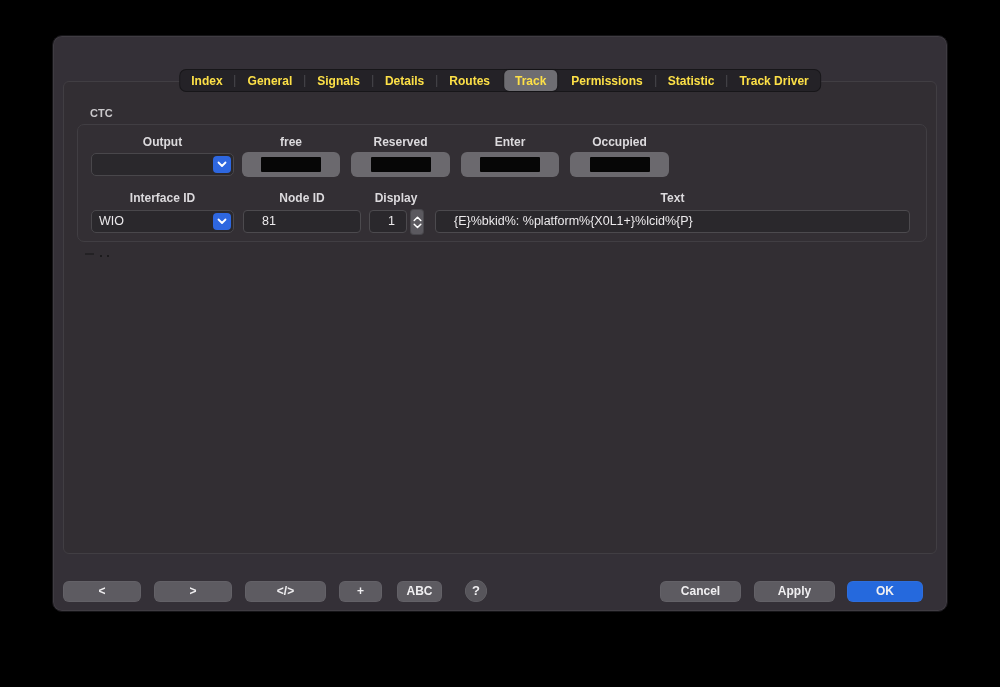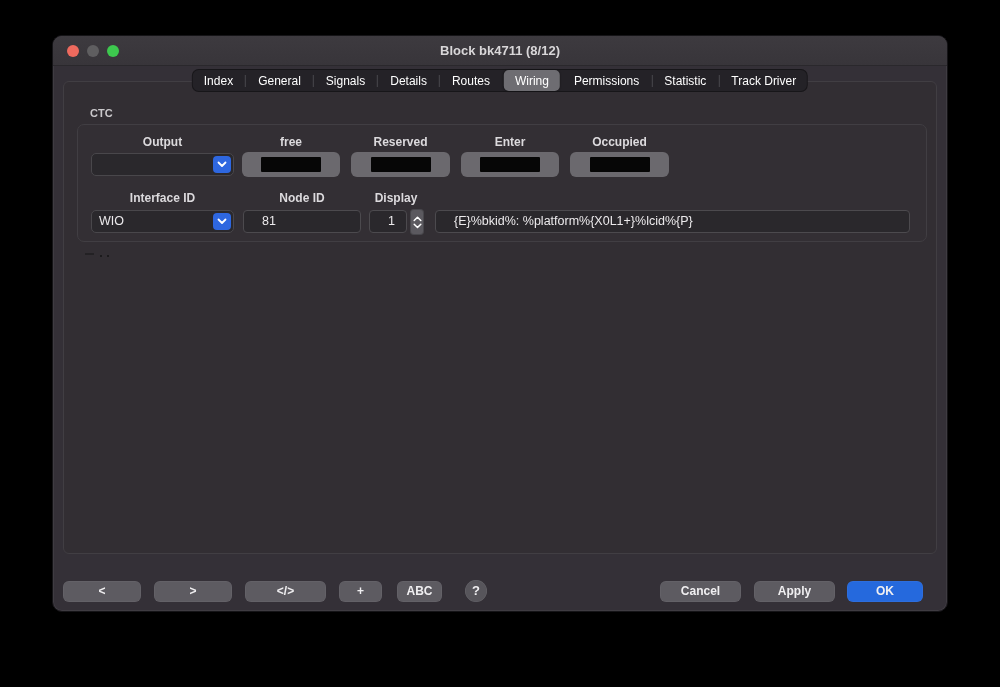--- a/index.html
+++ b/index.html
@@ -30,21 +30,21 @@
   .light { width: 12px; height: 12px; border-radius: 50%; }
   
   .tabstrip {
     position: absolute; top: 33px; left: 50%; transform: translateX(-50%);
     height: 23px; display: inline-flex; align-items: stretch;
     background: #242227; border-radius: 7px; z-index: 5;
     box-shadow: inset 0 0 0 1px rgba(0,0,0,.35);
   }
   .seg {
     display: flex; align-items: center; padding: 0 12px;
-    font-size: 12px; font-weight: 400; color: #ffffff; white-space: nowrap;
+    font-size: 12px; font-weight: 700; color: #fde047; white-space: nowrap;
     cursor: default;
   }
   .seg.active { background: #6e6d72; border-radius: 5px; margin: 1px; padding: 0 11px; box-shadow: 0 0 2px rgba(0,0,0,.4); }
   .vsep { width: 1px; height: 12px; background: #4a484d; align-self: center; }
   .vsep.hide { background: transparent; }
   
   .panel {
     position: absolute; left: 10px; right: 10px; top: 45px; height: 473px;
     background: #322e33; border: 1px solid #413e43; border-radius: 6px;
   }
@@ -107,41 +107,33 @@
     box-shadow: inset 0 0 0 0.5px rgba(255,255,255,.1);
   }
   svg { display: block; }
 </style>
 </head>
 <body>
 
 <div class="stage">
   <div class="window">
 
-    <div class="titlebar">
-      <div class="title">Block bk4711 (8/12)</div>
-      <div class="lights">
-        <div class="light" style="background-color: rgb(238, 106, 94);"></div>
-        <div class="light" style="background-color: rgb(95, 94, 96);"></div>
-        <div class="light" style="background-color: rgb(61, 200, 78);"></div>
-      </div>
-    </div>
 
     <div class="tabstrip">
       <div class="seg">Index</div>
       <div class="vsep"></div>
       <div class="seg">General</div>
       <div class="vsep"></div>
       <div class="seg">Signals</div>
       <div class="vsep"></div>
       <div class="seg">Details</div>
       <div class="vsep"></div>
       <div class="seg">Routes</div>
       <div class="vsep hide"></div>
-      <div class="seg active">Wiring</div>
+      <div class="seg active">Track</div>
       <div class="vsep hide"></div>
       <div class="seg">Permissions</div>
       <div class="vsep"></div>
       <div class="seg">Statistic</div>
       <div class="vsep"></div>
       <div class="seg">Track Driver</div>
     </div>
 
     <div class="panel">
       <div class="groupbox-label">CTC</div>
@@ -170,20 +162,21 @@
         <div class="well" style="left:383px;top:27px;width:98px">
           <div class="swatch" style="background-color: rgb(6, 6, 6);"></div>
         </div>
         <div class="well" style="left:492px;top:27px;width:99px">
           <div class="swatch" style="background-color: rgb(6, 6, 6);"></div>
         </div>
 
         <div class="flabel" style="left:13px;top:66px;width:143px">Interface ID</div>
         <div class="flabel" style="left:165px;top:66px;width:118px">Node ID</div>
         <div class="flabel" style="left:291px;top:66px;width:54px">Display</div>
+        <div class="flabel" style="left:357px;top:66px;width:475px">Text</div>
 
         <div class="popup" style="left:13px;top:85px;width:143px">
           <span class="pvalue">WIO</span>
           <span class="cap" style="background-color: rgb(46, 103, 224);">
             <svg width="10" height="7" viewBox="0 0 10 7">
                 <path d="M1.5 1.5 L5 5 L8.5 1.5" fill="none" stroke="#fff" stroke-width="1.8" stroke-linecap="round" stroke-linejoin="round"></path>
               </svg>
           </span>
         </div>
         <div class="tfield" style="left:165px;top:85px;width:118px">81</div>

